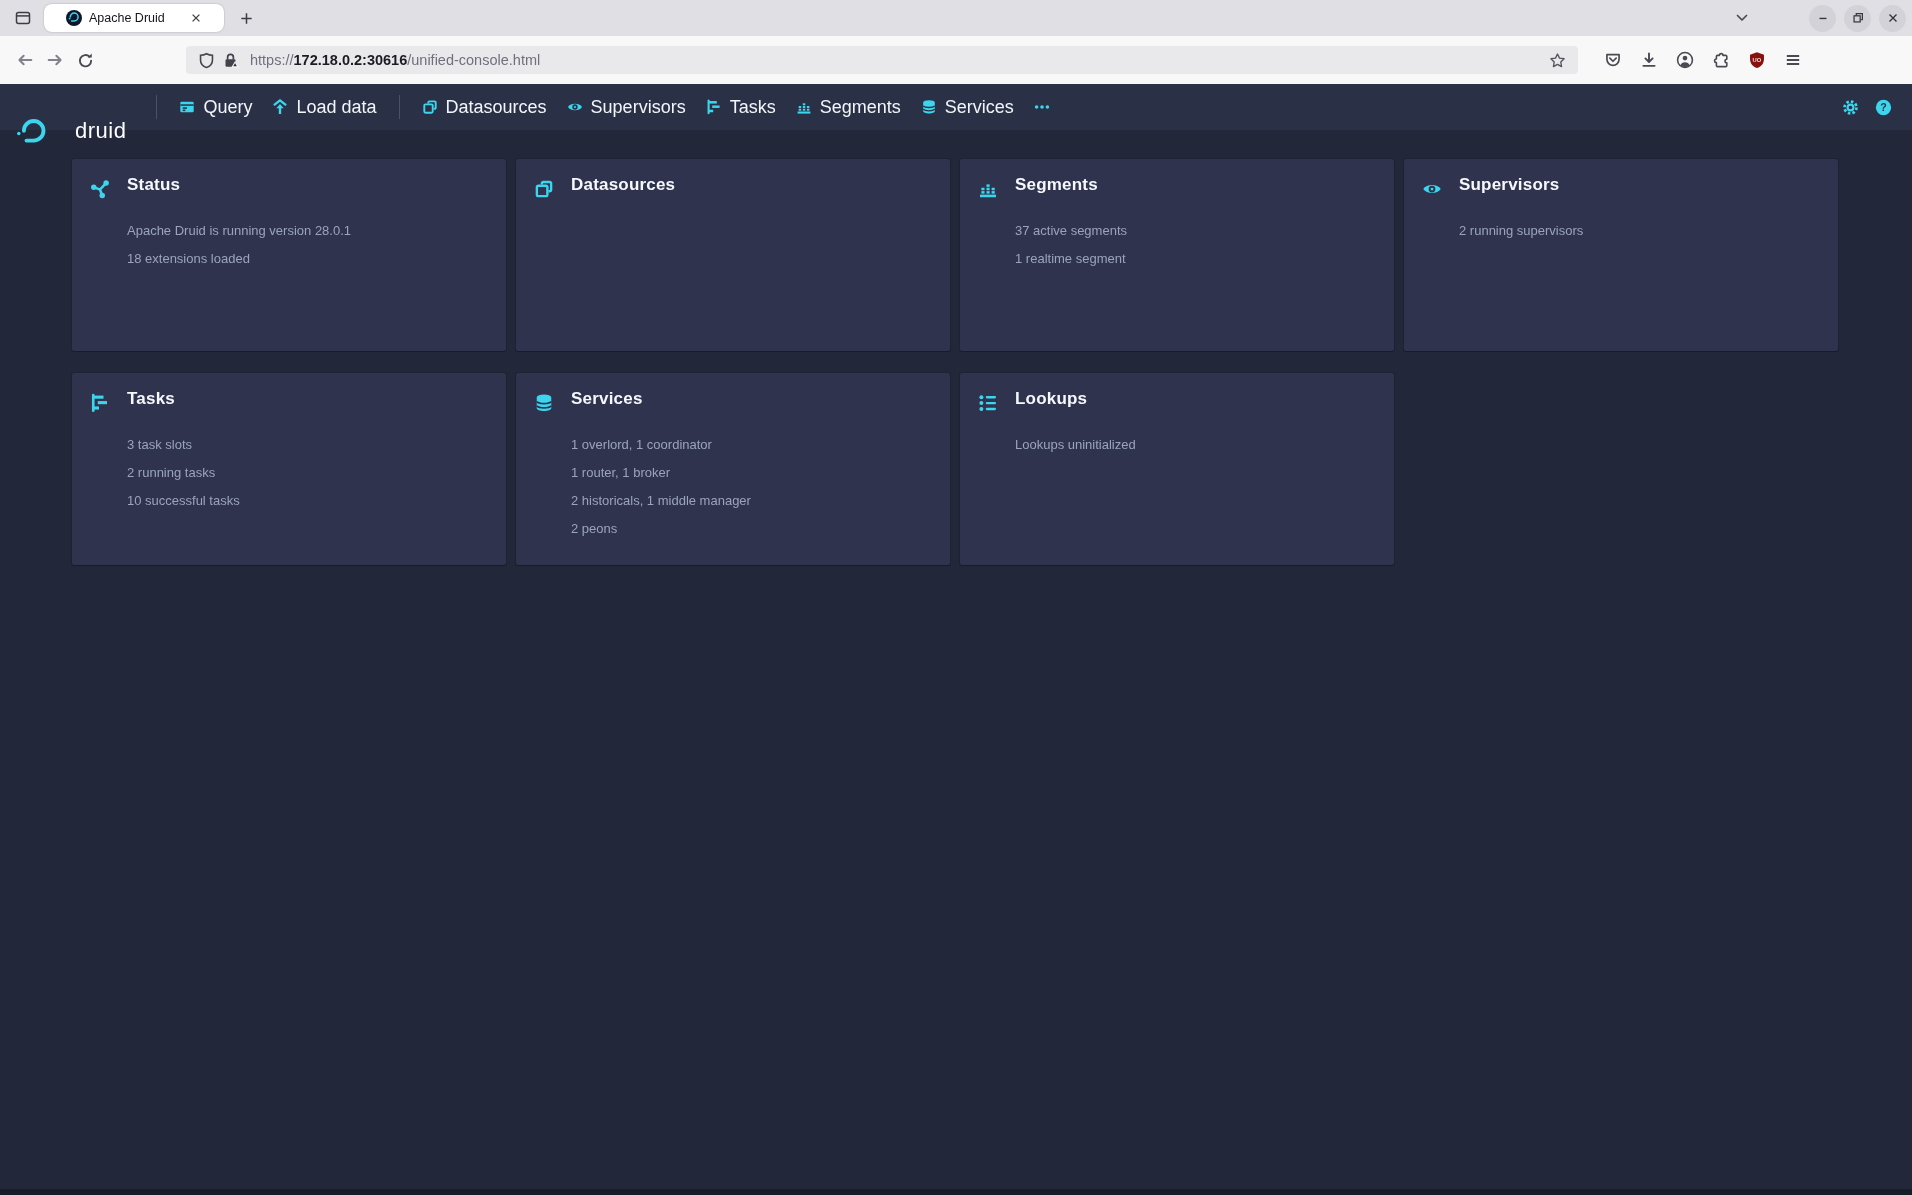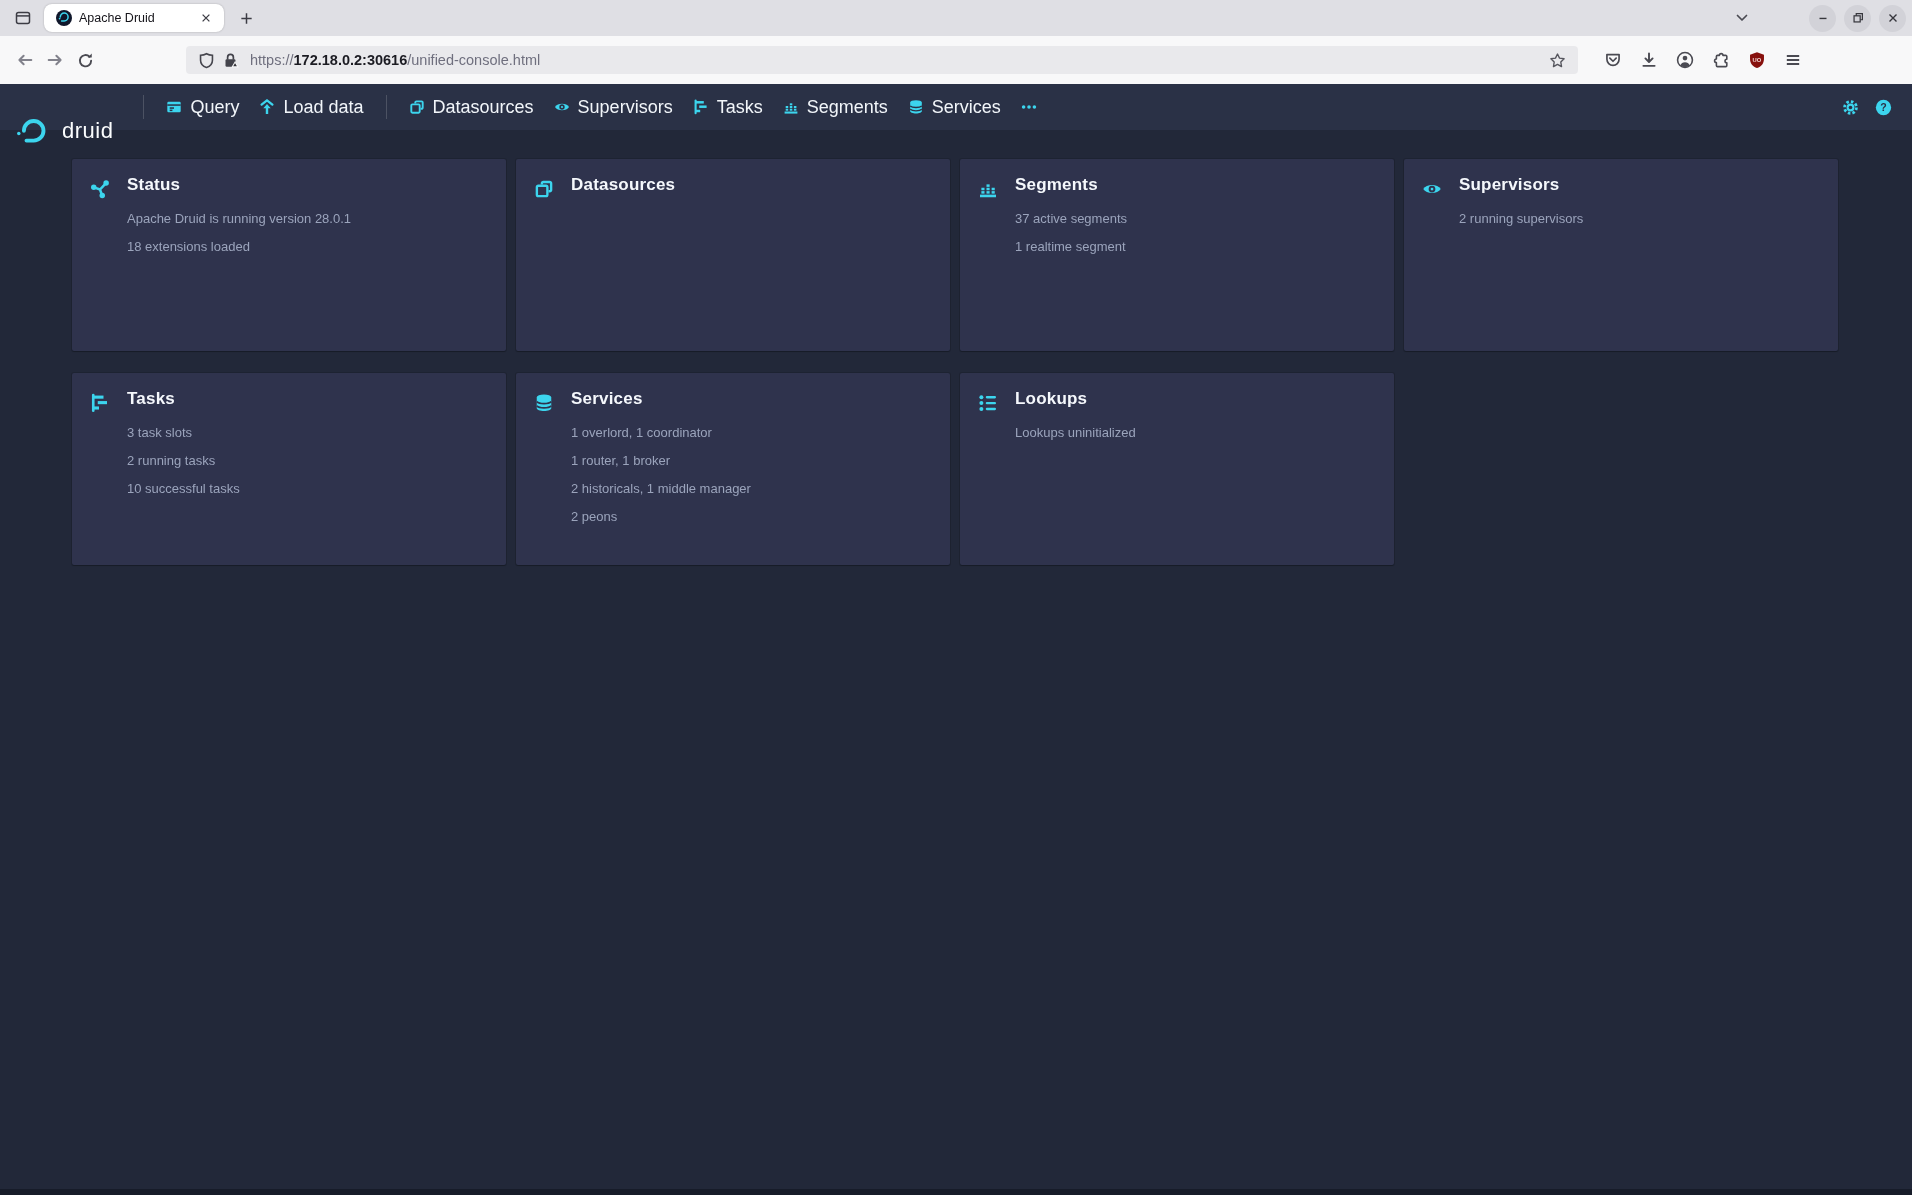--- a/index.html
+++ b/index.html
@@ -3,21 +3,21 @@
 <meta charset="utf-8">
 <style>
   * { box-sizing: border-box; margin: 0; padding: 0; }
   html,body { width:1912px; height:1195px; overflow:hidden; }
   body { font-family:"Liberation Sans", sans-serif; background:#222839; position:relative; }
 
   
   .tabstrip { height:36px; background:#dfdfe4; display:flex; align-items:center; position:relative; }
   .fxview { width:30px; height:28px; margin-left:8px; display:flex; align-items:center; justify-content:center; border-radius:4px; }
   .tab { width:180px; height:28px; background:#ffffff; border-radius:8px; margin-left:6px;
-         display:flex; align-items:center; padding:0 8px; box-shadow:0 0 2px rgba(0,0,0,.25); }
+         display:flex; align-items:center; padding:0 18px; box-shadow:0 0 2px rgba(0,0,0,.25); }
   .tab .favicon { width:16px; height:16px; margin:0 7px 0 4px; flex:none; }
   .tab .tab-title { font-size:12.5px; color:#15141a; flex:1; white-space:nowrap; overflow:hidden; }
   .tab .tab-close { width:20px; height:20px; display:flex; align-items:center; justify-content:center; border-radius:4px; }
   .newtab { width:28px; height:28px; margin-left:8px; display:flex; align-items:center; justify-content:center; border-radius:4px; }
   .tabstrip-right { position:absolute; right:6px; top:0; height:36px; display:flex; align-items:center; gap:8px; }
   .tablist-chevron { width:26px; height:26px; display:flex; align-items:center; justify-content:center; margin-right:46px; }
   .winbtn { width:27px; height:27px; border-radius:50%; background:#d2d2d8; display:flex; align-items:center; justify-content:center; }
 
   .toolbar { height:48px; background:#f8f8f9; display:flex; align-items:center; padding:0 10px; }
   .navbtn { width:30px; height:30px; display:flex; align-items:center; justify-content:center; border-radius:4px; flex:none; }
@@ -26,39 +26,39 @@
   .urlbar .icn { width:20px; height:20px; display:flex; align-items:center; justify-content:center; flex:none; margin-right:4px; }
   .url-text { font-size:14.5px; margin-left:6px; white-space:nowrap; flex:1; }
   .url-text .dim { color:#6f6f7e; }
   .url-text .host { color:#1b1b22; font-weight:700; }
   .toolbar-actions { display:flex; align-items:center; gap:14px; margin-left:24px; }
   .toolbar-actions .icn, .star { width:22px; height:22px; display:flex; align-items:center; justify-content:center; }
 
   
   .navbar { height:46px; background:var(--navbar-bg); --icon-bg:var(--navbar-bg);
             display:flex; align-items:center; padding:0 14px; color:#f2f6fa; }
-  .brand { display:flex; align-items:center; gap:11px; margin-right:18px;margin-top:48px; }
+  .brand { display:flex; align-items:center; gap:24px; margin-right:18px;margin-top:48px; }
   .brand-text { font-size:22px; font-weight:500; color:#fbfdfe; letter-spacing:.5px; }
   .nav-divider { width:1px; height:24px; background:rgba(255,255,255,.16); margin:0 12px; flex:none; }
   .nav-item { display:flex; align-items:center; gap:8px; padding:6px 10px; border-radius:3px; cursor:pointer; }
   .nav-item .nicon { width:16px; height:16px; color:var(--accent); flex:none; display:flex; }
   .nav-item .nlabel { font-size:18px; color:#f2f6fa; }
   .nav-item .nlabel:empty { display:none; }
   .navbar-spacer { flex:1; }
   .nav-right { display:flex; align-items:center; gap:16px; margin-right:6px; }
   .nav-right .nicon { width:17px; height:17px; color:var(--accent); display:flex; }
 
   
   .content { padding:29px 0 0 72px; }
   .cards { display:grid; grid-template-columns:repeat(4, 434px); grid-auto-rows:192px; gap:22px 10px; }
   .card { background:var(--card-bg); --icon-bg:var(--card-bg); border-radius:2px; position:relative;
           padding:14px 18px 0 55px; cursor:pointer; box-shadow:0 0 0 1px rgba(0,0,0,.12), 0 1px 1px rgba(0,0,0,.2); }
   .card .cicon { position:absolute; left:18px; top:20px; width:20px; height:20px; color:var(--accent); display:flex; }
   .card h2 { font-size:17px; font-weight:700; color:#f5f8fc; line-height:24px; letter-spacing:.2px; }
-  .card .lines { margin-top:8px; }
+  .card .lines { margin-top:20px; }
   .card .lines p { font-size:13px; color:#9ba4bc; line-height:28px; }
 
   .bottom-strip { position:absolute; left:0; bottom:0; width:100%; height:6px; background:#171c29; }
 
   svg { display:block; }
 </style>
 </head>
 <body style="background: rgb(34, 40, 57);">
 
 <div class="tabstrip">

